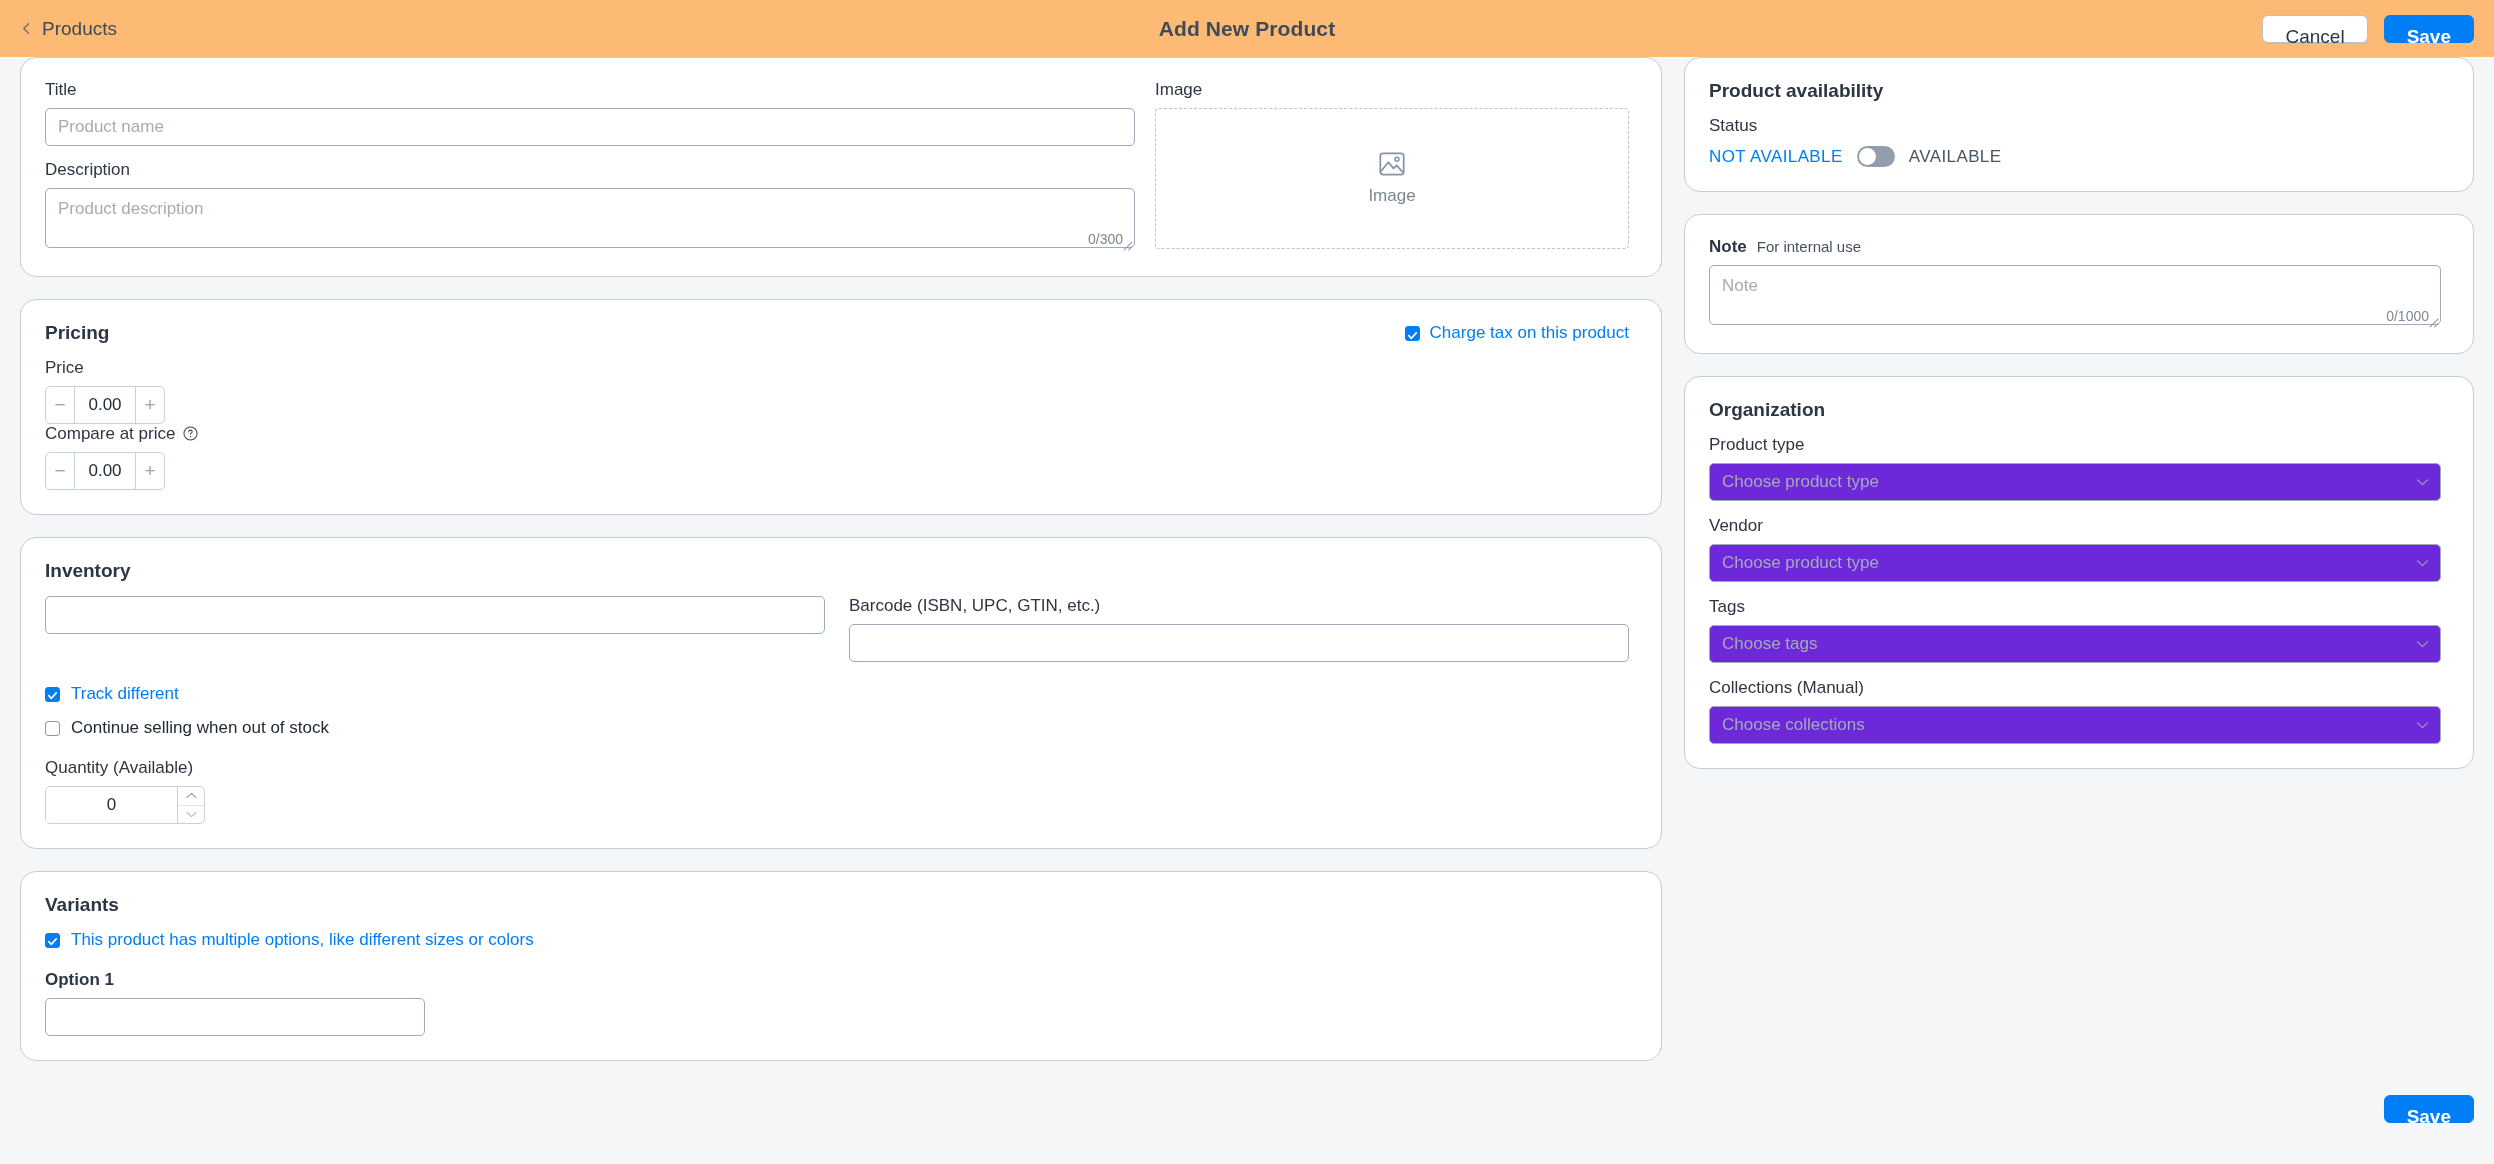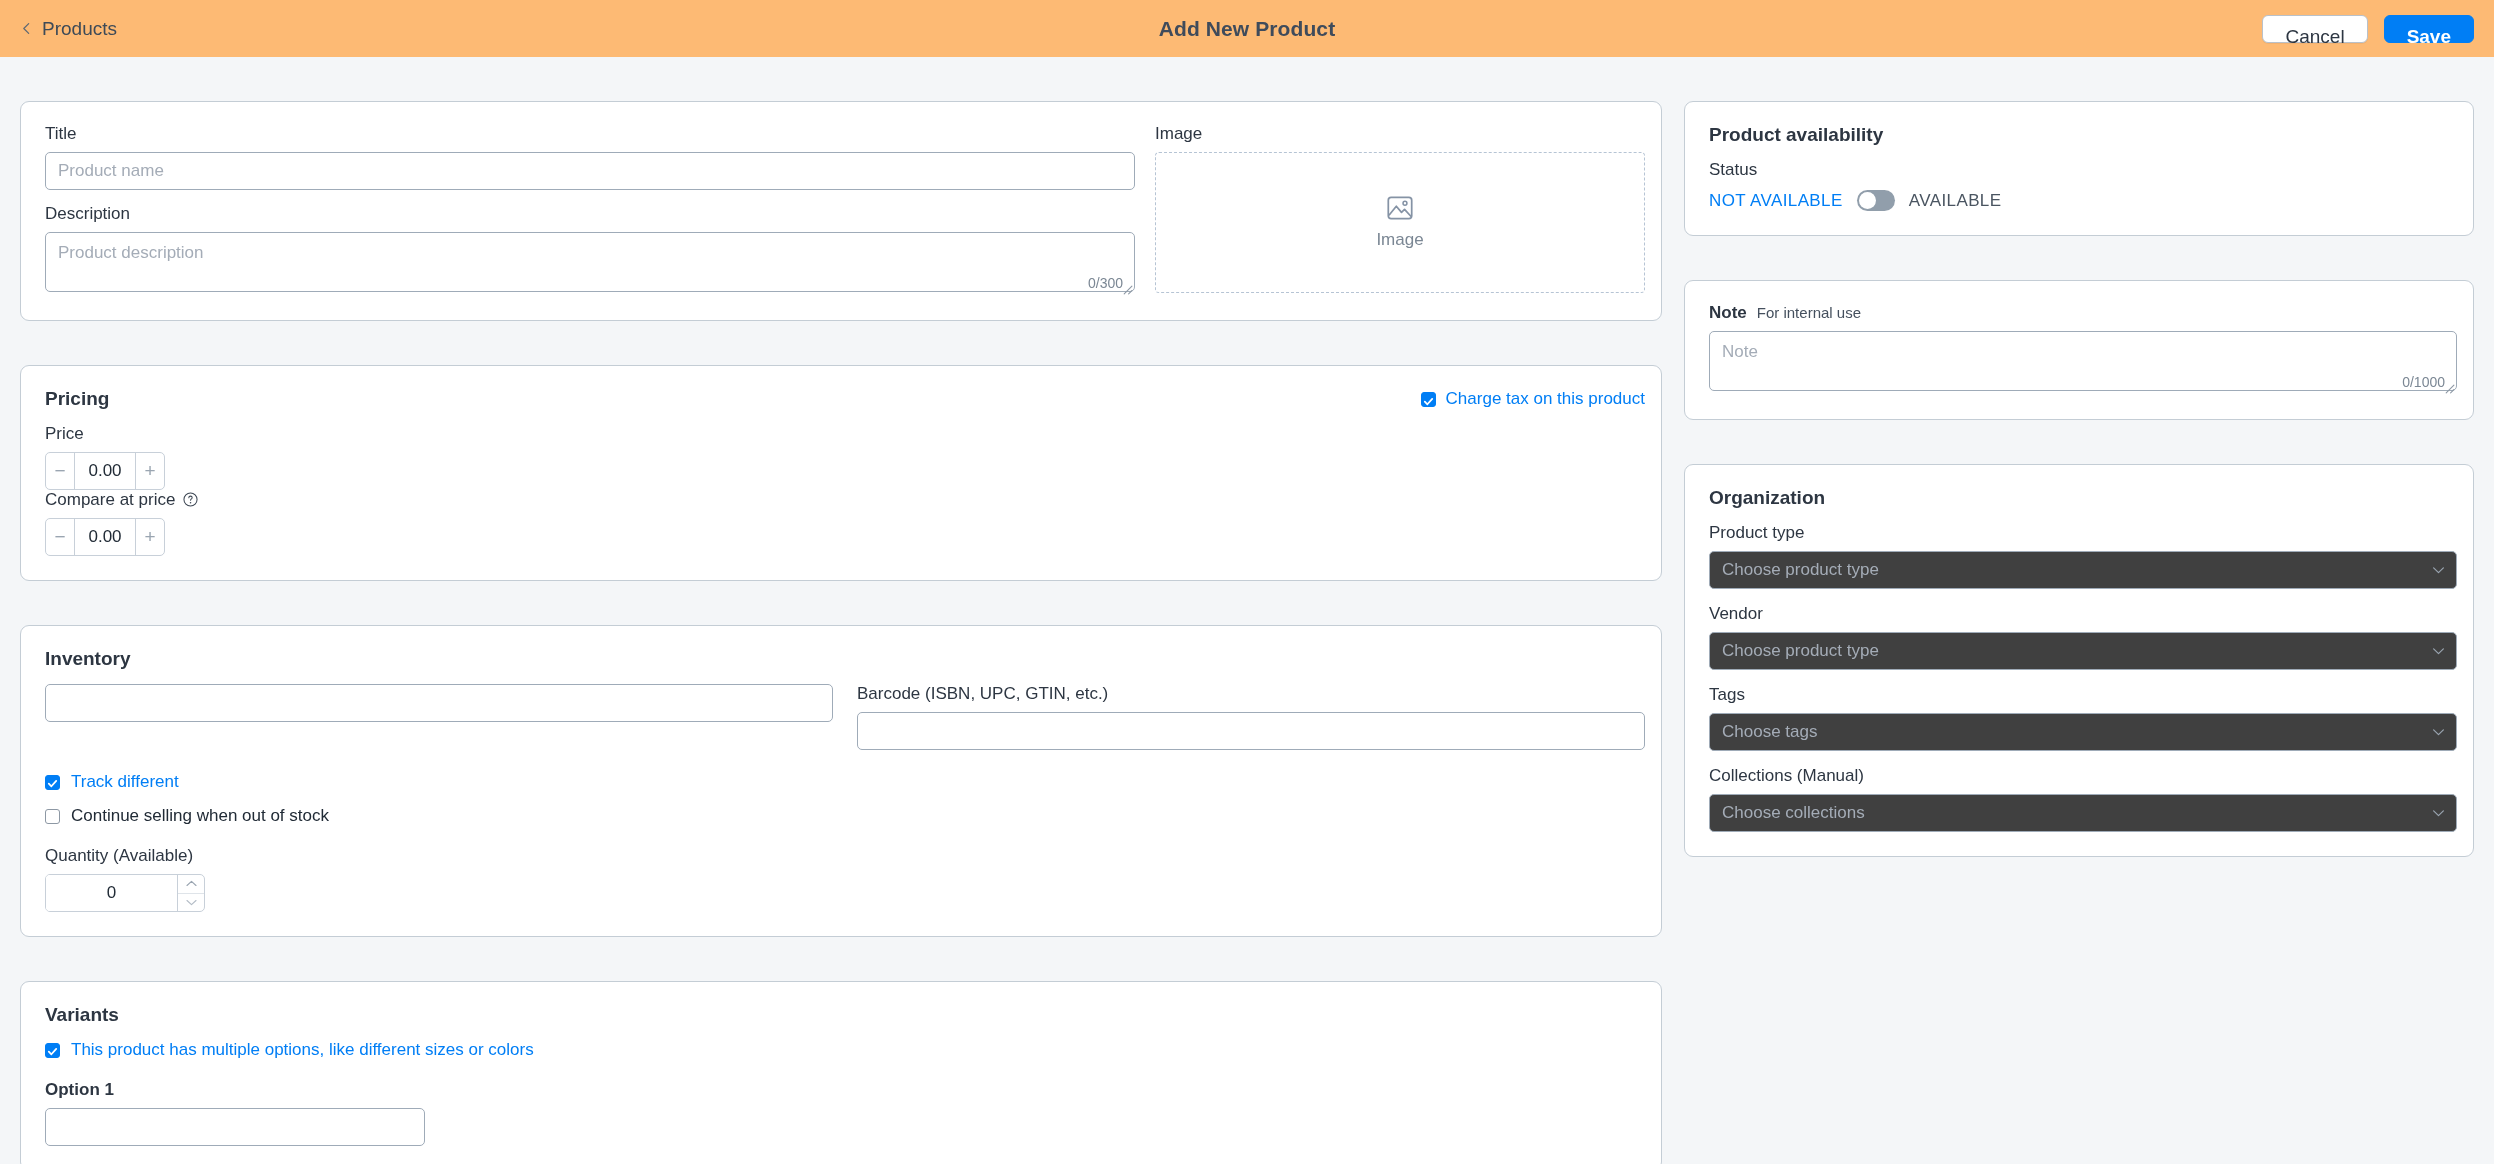--- a/index.html
+++ b/index.html
@@ -68,25 +68,24 @@
     align-items: flex-start;
     padding: 0 20px;
     gap: 22px;
   }
   .col-left  { width: 1642px; flex: 0 0 1642px; }
   .col-right { width: 790px;  flex: 0 0 790px; }
 
   .card {
     background: #ffffff;
     border: 1px solid #c4cdd5;
-    border-radius: 9px;
+    border-radius: 16px;
     box-shadow: 0 0 0 0 rgba(0,0,0,0);
     margin-bottom: 22px;
-    padding: 22px 16px 24px 24px;
-    margin-top: 44px;
+    padding: 22px 32px 24px 24px;
   }
   .card-title {
     font-size: 19px;
     font-weight: 700;
     color: #2d3642;
     margin: 0 0 14px 0;
   }
 
   .field-label {
     font-size: 17px;
@@ -268,21 +267,21 @@
     border-radius: 50%;
     background: #fff;
   }
   .note-textarea { height: 66px; }
   .select {
     position: relative;
     width: 100%;
     height: 38px;
     border: 1px solid #9fabb8;
     border-radius: 5px;
-    background: #404040;
+    background: #6d28d9;
     display: flex;
     align-items: center;
     padding: 0 12px;
     cursor: pointer;
   }
   .select-value { font-size: 17px; color: #a4acb7; }
   .select-caret {
     position: absolute;
     right: 11px; top: 50%;
     transform: translateY(-50%);

